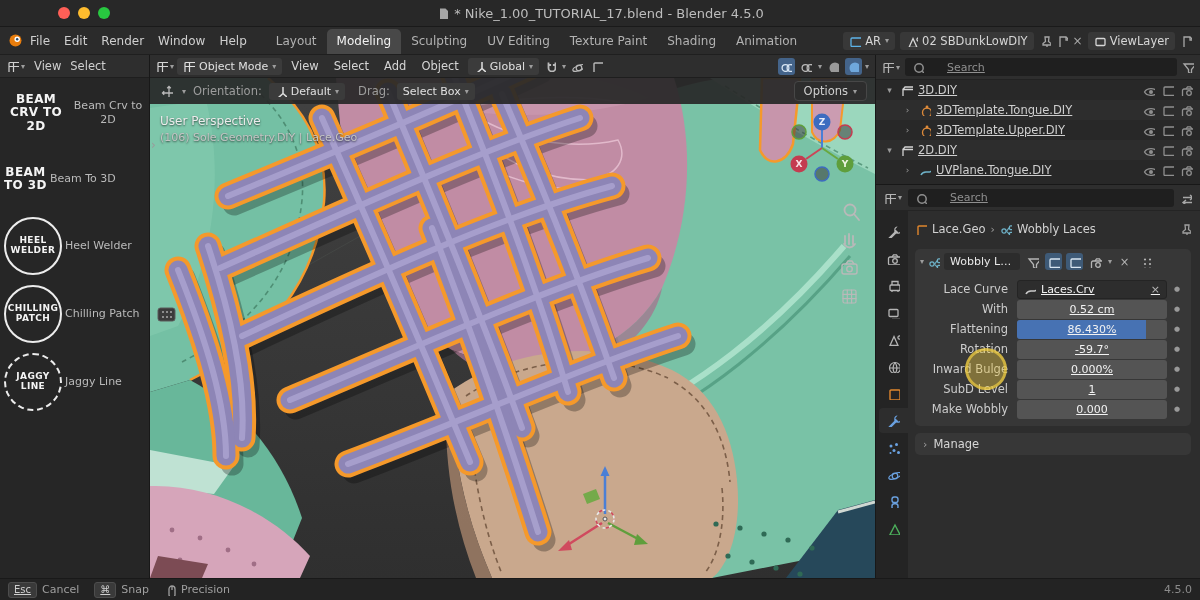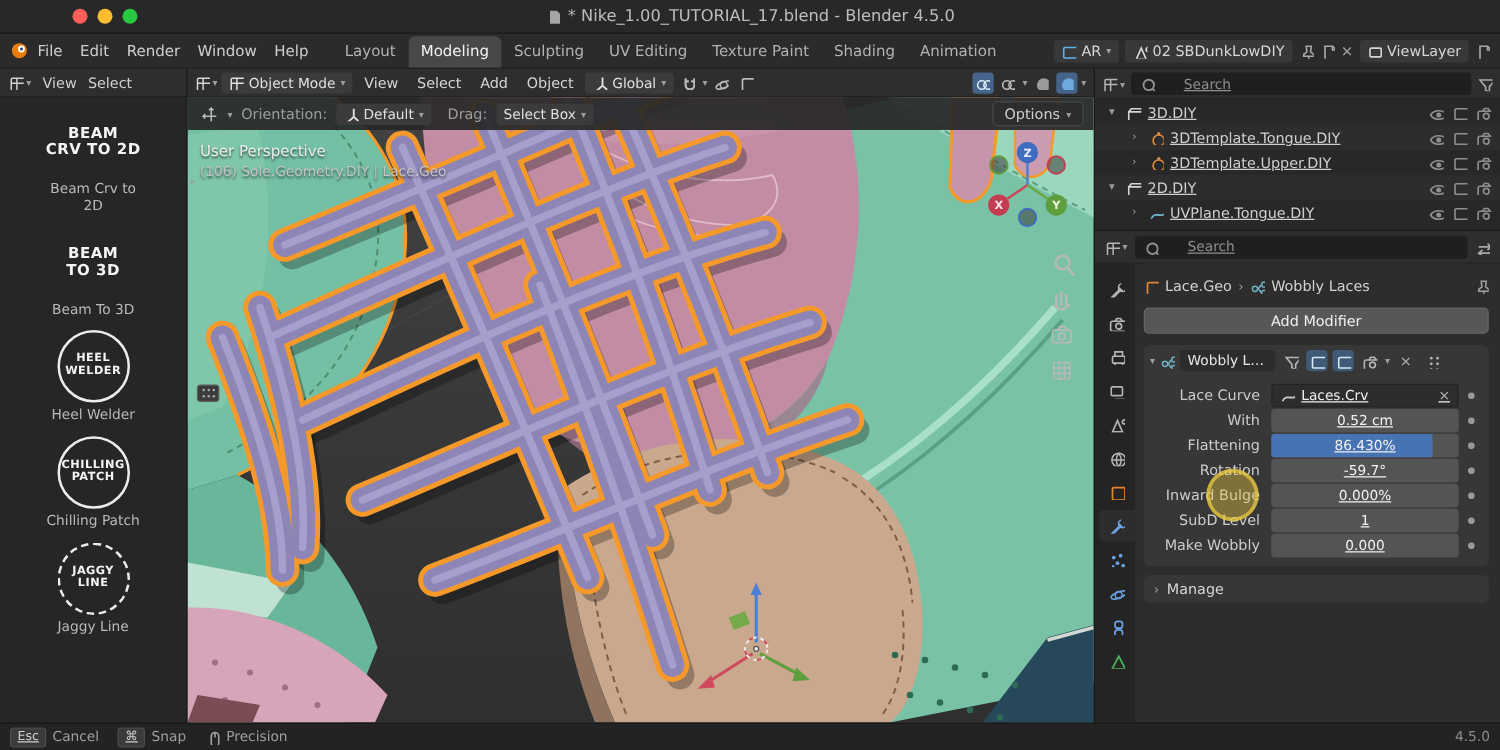--- a/index.html
+++ b/index.html
@@ -34,21 +34,21 @@
   
   .main { flex:1; display:flex; min-height:0; }
 
   
   .left-editor { flex:0 0 150px; background:#262626; border-right:1px solid #181818;
     display:flex; flex-direction:column; }
   .mini-header { flex:0 0 23px; background:#2e2e2e; border-bottom:1px solid #1e1e1e;
     display:flex; align-items:center; gap:9px; padding:0 7px; font-size:11.5px; color:#d0d0d0; }
   .tools { flex:1; overflow:hidden; padding:7px 4px; display:flex; flex-direction:column;
     gap:10px; align-items:center; }
-  .tool { display:flex; flex-direction:column; align-items:center; gap:3px; width:100%; }
+  .tool { display:flex; flex-direction:row; align-items:center; gap:3px; width:100%; }
   .thumb { height:56px; display:flex; align-items:center; justify-content:center;
     color:#f4f4f4; font-weight:bold; text-align:center; font-size:12px; line-height:1.1;
     letter-spacing:.4px; white-space:pre-line; }
   .thumb.circle { width:58px; height:58px; border:2px solid #ececec; border-radius:50%;
     font-size:9px; padding:3px; }
   .caption { font-size:11px; color:#bababa; text-align:center; line-height:1.25; max-width:78px; }
 
   
   .viewport-editor { flex:1; min-width:0; display:flex; flex-direction:column; }
   .vp-header { flex:0 0 23px; background:#2e2e2e; border-bottom:1px solid #1e1e1e;
@@ -944,21 +944,20 @@
                   <use href="#sy-nodes"></use>
                 </svg>
               <span>Wobbly Laces</span>
               <span style="margin-left:auto;color:#a0a0a0">
                   <svg class="i12">
                     <use href="#sy-pin"></use>
                   </svg>
                 </span>
             </div>
 
-            <div class="add-mod">Add Modifier</div>
 
             <div class="mod-panel">
               <div class="mod-header">
                 <span class="chev">▾</span>
                 <svg class="i12" style="color:#6fb3c9">
                     <use href="#sy-nodes"></use>
                   </svg>
                 <span class="mod-name">Wobbly La...</span>
                 <span class="mhi">
                     <svg class="i12">

